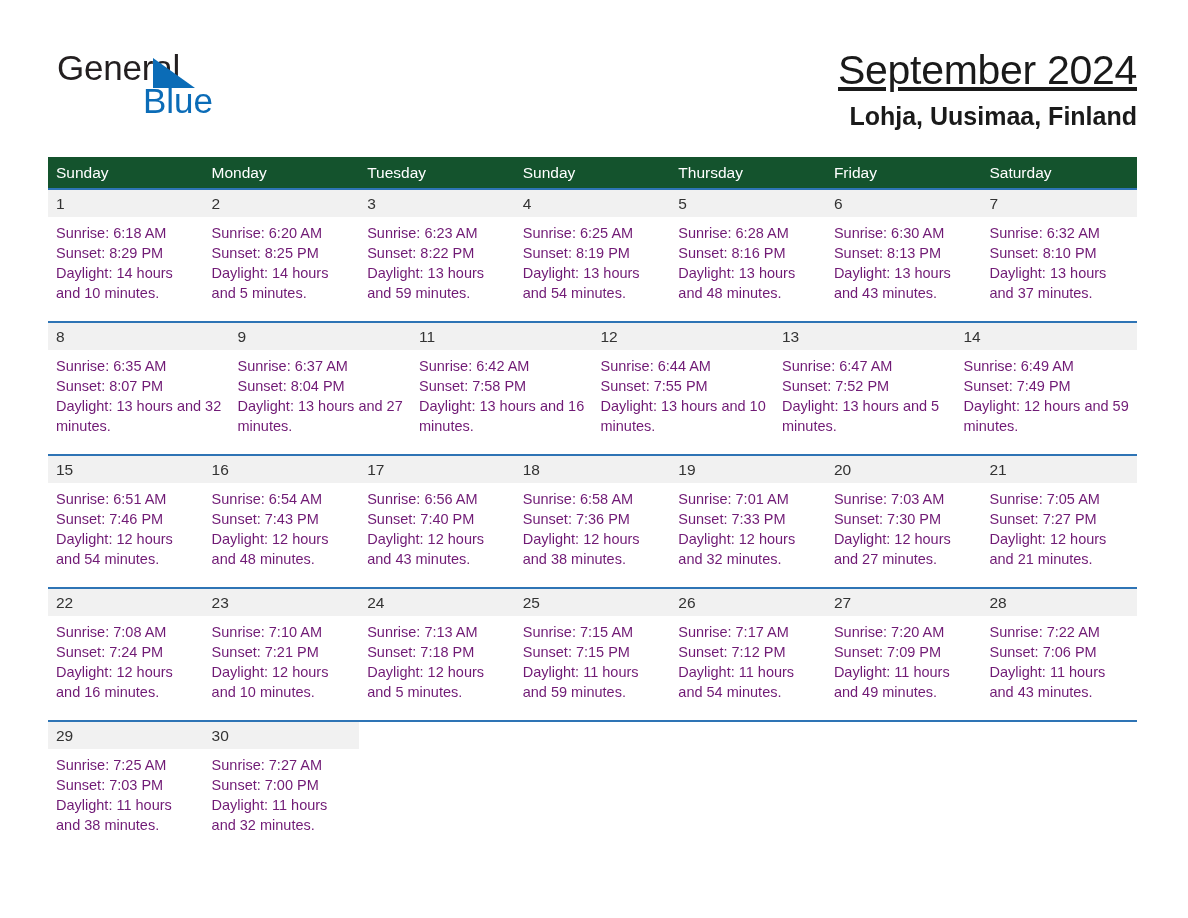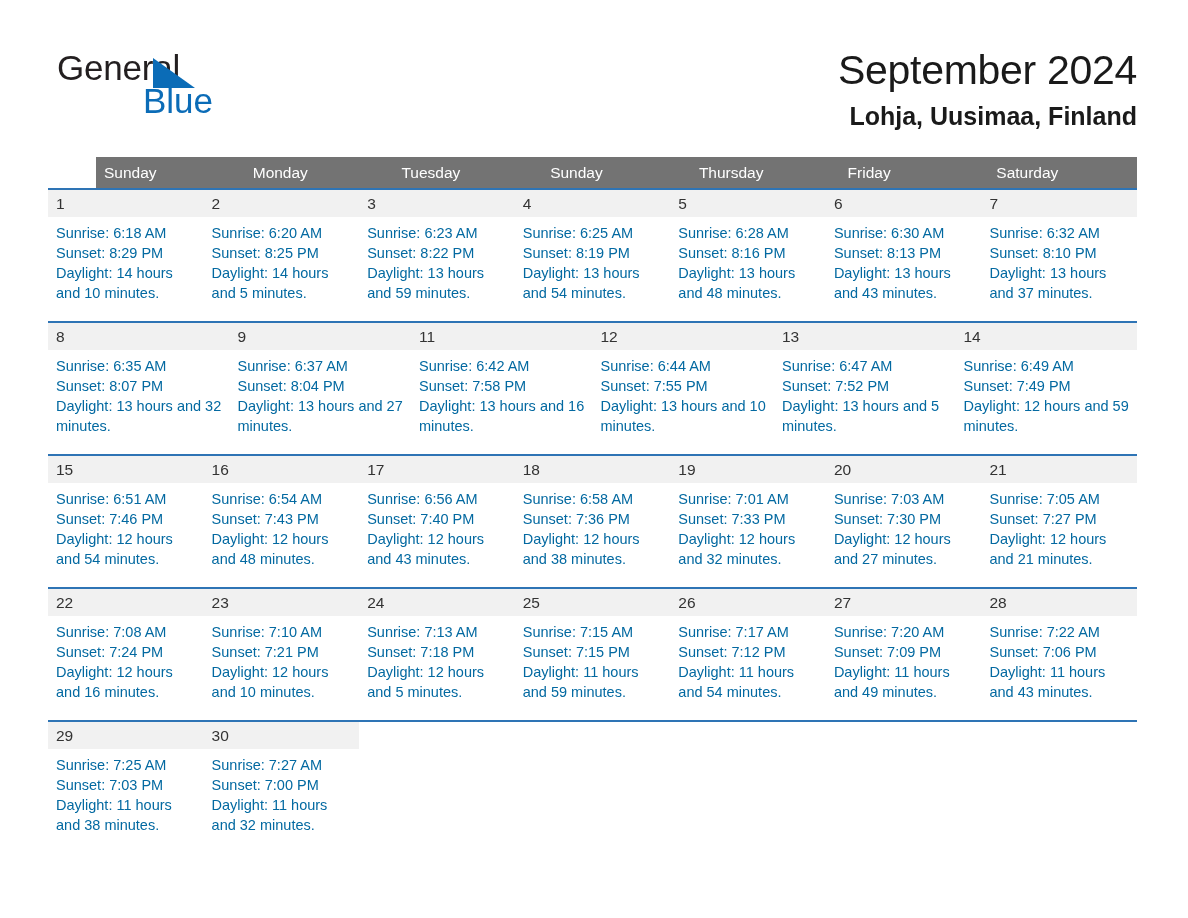--- a/index.html
+++ b/index.html
@@ -68,41 +68,41 @@
     top: 46px;
     text-align: right;
   }
   .cal-title {
     font-size: 41px;
     line-height: 48px;
     color: #1a1a1a;
     font-weight: normal;
     margin: 0;
     letter-spacing: -0.3px;
+    text-decoration: underline;
   }
   .cal-subtitle {
     font-size: 25px;
     line-height: 32px;
     color: #1a1a1a;
     margin: 6px 0 0 0;
     font-weight: bold;
   }
 
   
   .calendar {
     position: absolute;
     left: 48px;
     top: 157px;
     width: 1089px;
   }
   .weekday-row {
     display: flex;
-    background: #737373;
+    background: #14532d;
     height: 31px;
-    margin-left: 48px;
   }
   .weekday {
     flex: 1 1 0;
     color: #ffffff;
     font-size: 15.5px;
     line-height: 31px;
     padding-left: 8px;
     box-sizing: border-box;
     overflow: hidden;
     white-space: nowrap;
@@ -132,21 +132,21 @@
     color: #333333;
     padding-left: 8px;
   }
   .day-cell.empty .day-number-band {
     background: #ffffff;
   }
   .day-info {
     padding: 6px 8px 0 8px;
     font-size: 14.5px;
     line-height: 20px;
-    color: #0369a1;
+    color: #701a75;
   }
   .day-info div {
     white-space: nowrap;
   }
   .day-info .daylight {
     white-space: normal;
   }
 </style>
 </head>
 <body>

